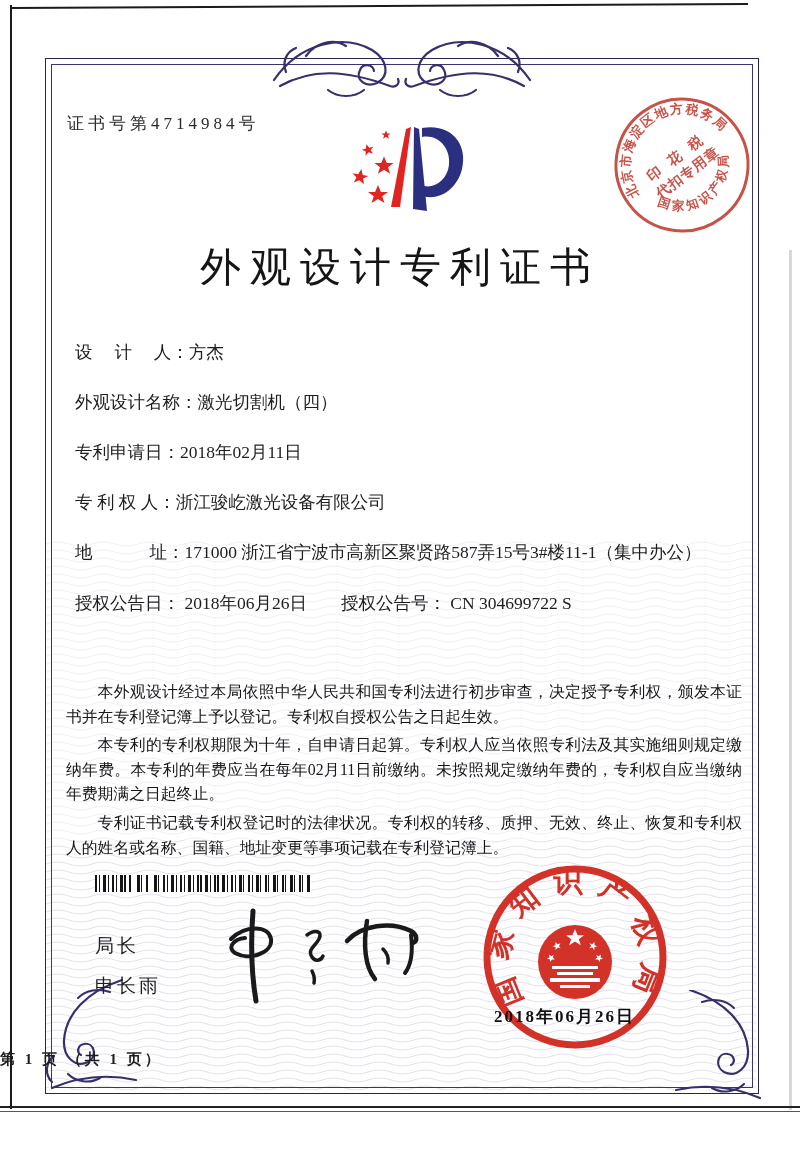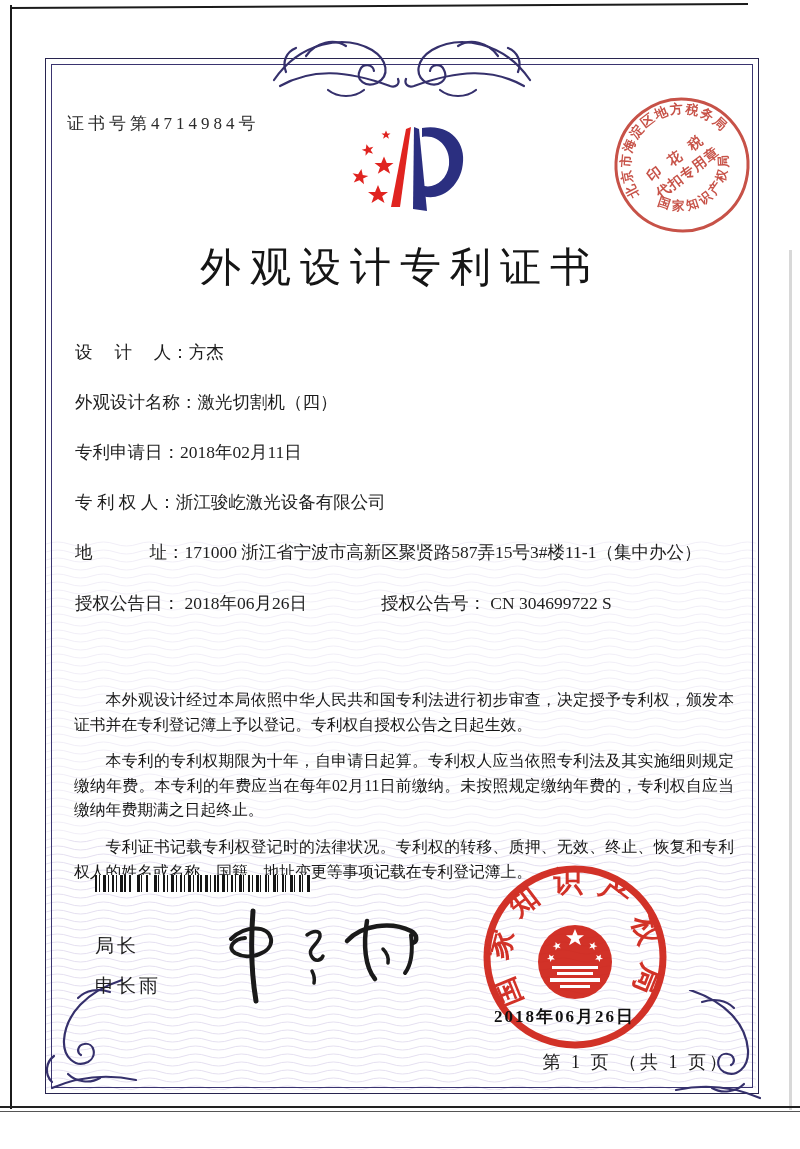--- a/index.html
+++ b/index.html
@@ -20,31 +20,31 @@
   .border-inner{left:51px;top:64px;width:700px;height:1022px;border:1px solid #3a3470;}
   .cert-no{left:67px;top:112px;font-size:17px;letter-spacing:4px;color:#2a2a2a;}
   .title{left:0;top:240px;width:800px;text-align:center;font-size:41px;font-weight:400;
          letter-spacing:9px;color:#151515;}
   .fields{left:75px;top:338px;width:660px;font-size:17.5px;}
   .row{margin:0 0 22px 0;line-height:28px;display:flex;}
   .row .lbl{white-space:pre;flex:0 0 auto;}
   .row .val{max-width:545px;}
   .row-addr{margin-bottom:23px;}
   .grant-row{display:flex;font-family:Liberation Serif, serif;}
-  .grant-right{margin-left:74px;}
+  .grant-right{margin-left:34px;}
   .body-text{left:62px;top:676px;width:684px;font-size:15.8px;line-height:24.6px;
              text-align:justify;color:#161616;}
-  .body-text p{margin:12px;text-indent:2em;}
+  .body-text p{margin:4px;text-indent:2em;}
   .barcode{left:95px;top:875px;width:216px;height:17px;
     background:repeating-linear-gradient(90deg,
       #151515 0 2px,#fff 2px 3.5px,#151515 3.5px 4.5px,#fff 4.5px 8px,
       #151515 8px 11px,#fff 11px 12.5px,#151515 12.5px 13.5px,#fff 13.5px 17px);}
   .sig-title{left:95px;top:933px;font-size:19px;letter-spacing:3px;}
   .sig-name{left:95px;top:973px;font-size:19px;letter-spacing:3px;}
-  .footer{left:0;top:1050px;width:730px;text-align:right;font-size:18px;letter-spacing:3px;}
+  .footer{left:0;top:1050px;width:730px;text-align:left;font-size:15px;letter-spacing:3px;font-weight:bold;}
   .seal-date{left:494px;top:1005px;font-size:17px;font-weight:600;letter-spacing:2px;color:#111;}
   .stamp-wrap{left:607px;top:90px;width:150px;height:150px;transform:rotate(-37deg);opacity:.87;}
   .waves{left:46px;top:540px;pointer-events:none;}
   .flourish{pointer-events:none;}
 </style>
 </head>
 <body>
 
 <div class="abs scan-top"></div>
 <div class="abs scan-left"></div>

